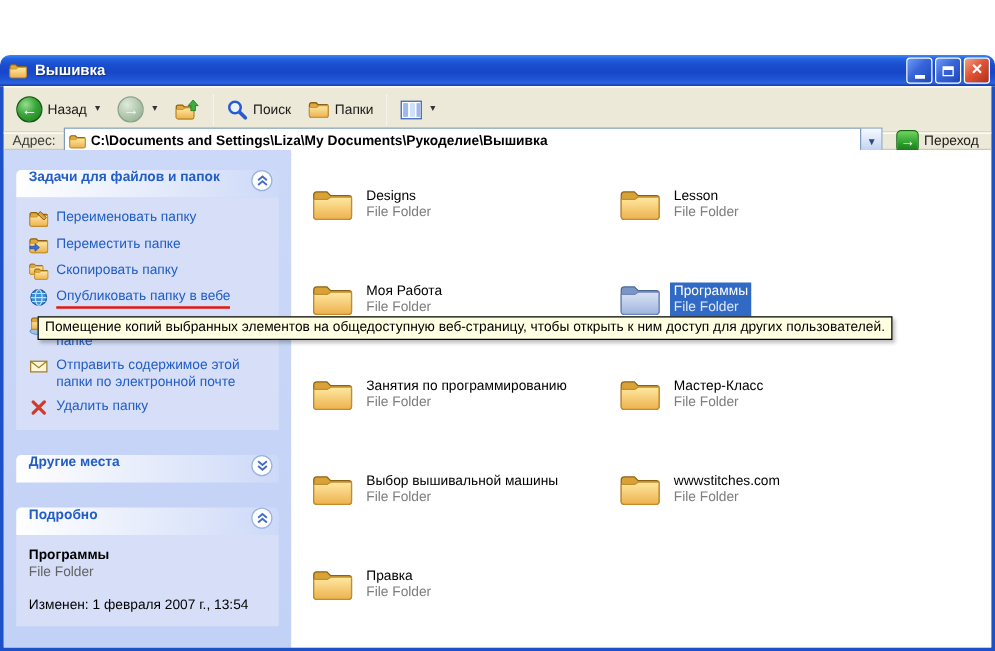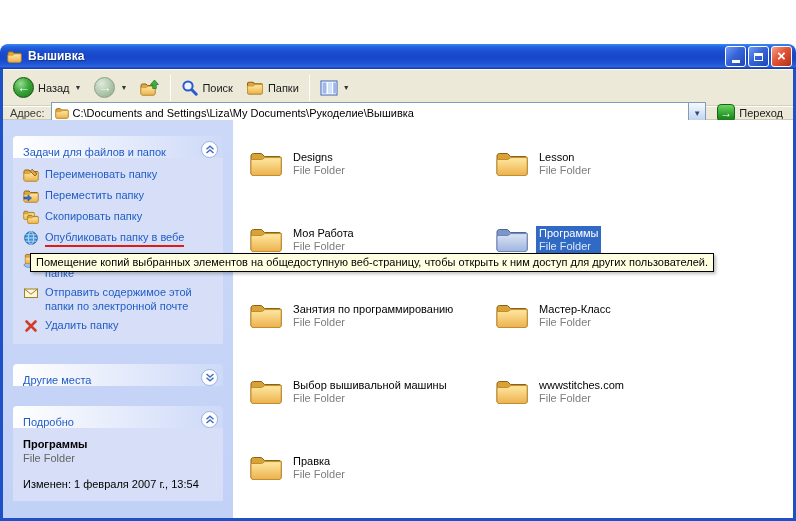--- a/index.html
+++ b/index.html
@@ -45,34 +45,34 @@
     border:1px solid #14540f; }
   .nav-circle.disabled { background:radial-gradient(circle at 35% 30%, #dfeadc 0%, #aec6aa 55%, #8fa98c 100%); border-color:#8aa08a; color:#f4f8f4; }
   .dd { font-size:7px; color:#333; margin-left:1px; }
   .tb-sep { width:1px; height:26px; background:#c6c3b0; border-right:1px solid #fff; margin:0 3px; }
   .up-wrap { position:relative; width:20px; height:18px; }
 
   
   .addressbar { height:14px; flex:none; display:flex; align-items:center; gap:6px; padding:0 5px 0 7px; background:#ece9d8; border-top:1px solid #fff; border-bottom:1px solid #cdc9b8; }
   .addr-label { color:#3a3a3a; }
   .addr-combo { flex:1; height:22px; background:#fff; border:1px solid #7f9db9; display:flex; align-items:center; gap:4px; padding-left:3px; cursor:text; }
-  .addr-text { flex:1; color:#000; white-space:nowrap; overflow:hidden; }
+  .addr-text { flex:1; color:#000; white-space:nowrap; overflow:hidden;font-weight:bold; }
   .combo-btn { width:17px; height:20px; flex:none; display:flex; align-items:center; justify-content:center; background:linear-gradient(180deg,#f6fafe 0%,#d2dff5 60%,#b9cdef 100%); border-left:1px solid #7f9db9; font-size:8px; color:#2c4a7c; cursor:pointer; }
   .go-btn { display:flex; align-items:center; gap:4px; padding:0 5px; height:24px; cursor:pointer; color:#1a1a1a; }
   .go-icon { width:18px; height:18px; border-radius:4px; background:linear-gradient(180deg,#6fd45f 0%,#2c9e2c 60%,#187818 100%); border:1px solid #156515; color:#fff; font-weight:bold; font-size:12px; display:flex; align-items:center; justify-content:center; line-height:1; }
 
   
   .wbody { flex:1; display:flex; min-height:0; }
 
   
   .sidebar { width:230px; flex:none; background:linear-gradient(180deg,#cbd8f8 0%,#c2d1f6 100%); overflow:hidden; padding-bottom:6px; }
   .panel { margin:20px 10px 0 10px; }
   .panel:first-child { margin-top:16px; }
-  .panel-header { height:22px; display:flex; align-items:flex-end; justify-content:space-between; padding:0 5px 0 10px; border-radius:4px 4px 0 0;
-    background:linear-gradient(90deg,#ffffff 0%,#cdd9f8 100%); color:#215dc6; font-weight:normal; cursor:pointer;gap:20px; }
+  .panel-header { height:22px; display:flex; align-items:flex-start; justify-content:space-between; padding:0 5px 0 10px; border-radius:4px 4px 0 0;
+    background:linear-gradient(90deg,#ffffff 0%,#cdd9f8 100%); color:#215dc6; font-weight:bold; cursor:pointer;gap:20px; }
   .chev { width:17px; height:17px; border-radius:50%; background:#fff; border:1px solid #99b2e4; display:flex; align-items:center; justify-content:center; flex:none; }
   .panel-body { background:#d6dff7; padding:9px 6px 10px 10px; }
   .task { display:flex; align-items:flex-start; gap:6px; margin-bottom:5px; color:#215dc6; cursor:pointer; }
   .task:last-child { margin-bottom:0; }
   .task .ticon { flex:none; width:16px; height:16px; }
   .task .lbl { line-height:14px; }
   .task.hl .lbl { display:inline-block; border-bottom:2px solid #e11a12; padding-bottom:1px; }
   .details-body { color:#000; line-height:14px; }
   .d-name { font-weight:bold; }
   .d-type { color:#646464; margin-bottom:12px; }
@@ -220,21 +220,21 @@
                 <use href="#mini-folder" xlink:href="#mini-folder"></use>
                 <path d="M9.2 2.2 L14 7 L12 9 L7.2 4.2 Z" fill="#e8a33d" stroke="#7a5a20" stroke-width="0.8"></path>
               </svg>
               <span class="lbl">Переименовать папку</span>
             </div>
             <div class="task">
               <svg class="ticon" viewBox="0 0 16 16">
                 <use href="#mini-folder" xlink:href="#mini-folder"></use>
                 <path d="M1 9 L5 9 L5 7 L8.5 10 L5 13 L5 11 L1 11 Z" fill="#3b6fd6" stroke="#1c4aa8" stroke-width="0.6"></path>
               </svg>
-              <span class="lbl">Переместить папку</span>
+              <span class="lbl">Переместить папке</span>
             </div>
             <div class="task">
               <svg class="ticon" viewBox="0 0 16 16">
                 <use href="#mini-folder" xlink:href="#mini-folder" width="12" height="12" x="0" y="0"></use>
                 <use href="#mini-folder" xlink:href="#mini-folder" width="12" height="12" x="4" y="4"></use>
               </svg>
               <span class="lbl">Скопировать папку</span>
             </div>
             <div class="task hl">
               <svg class="ticon" viewBox="0 0 16 16">

